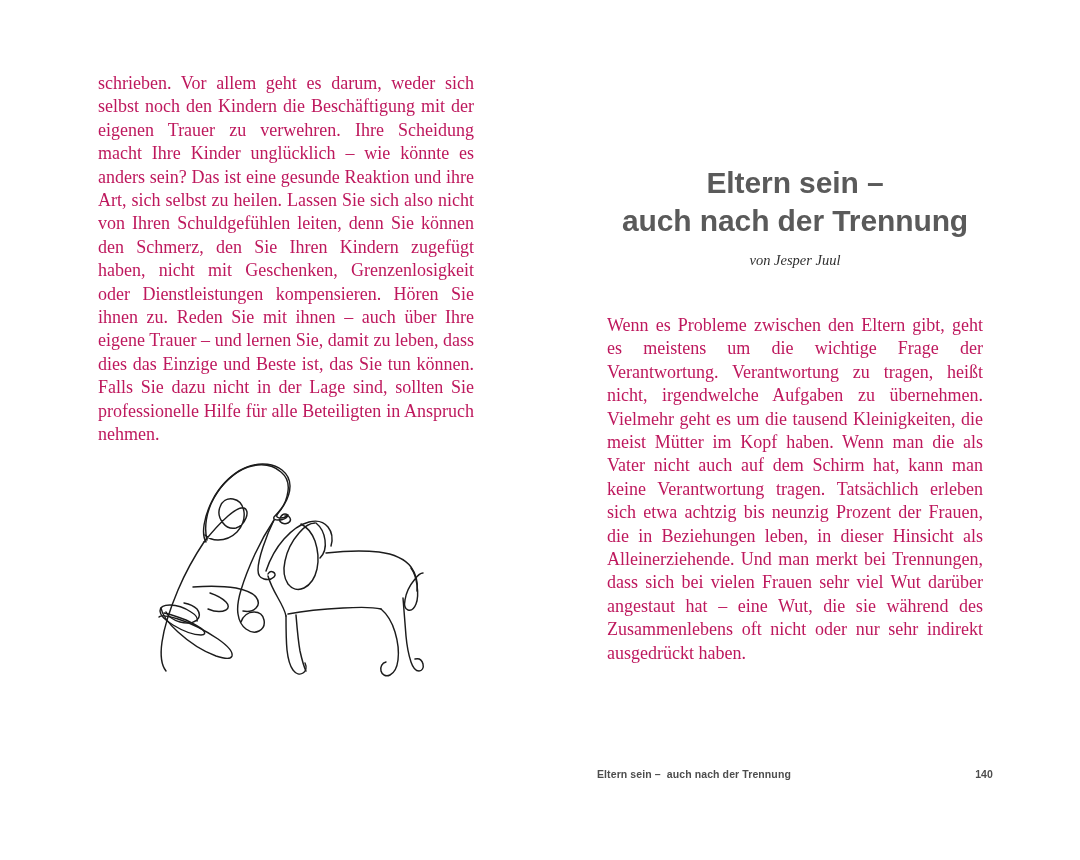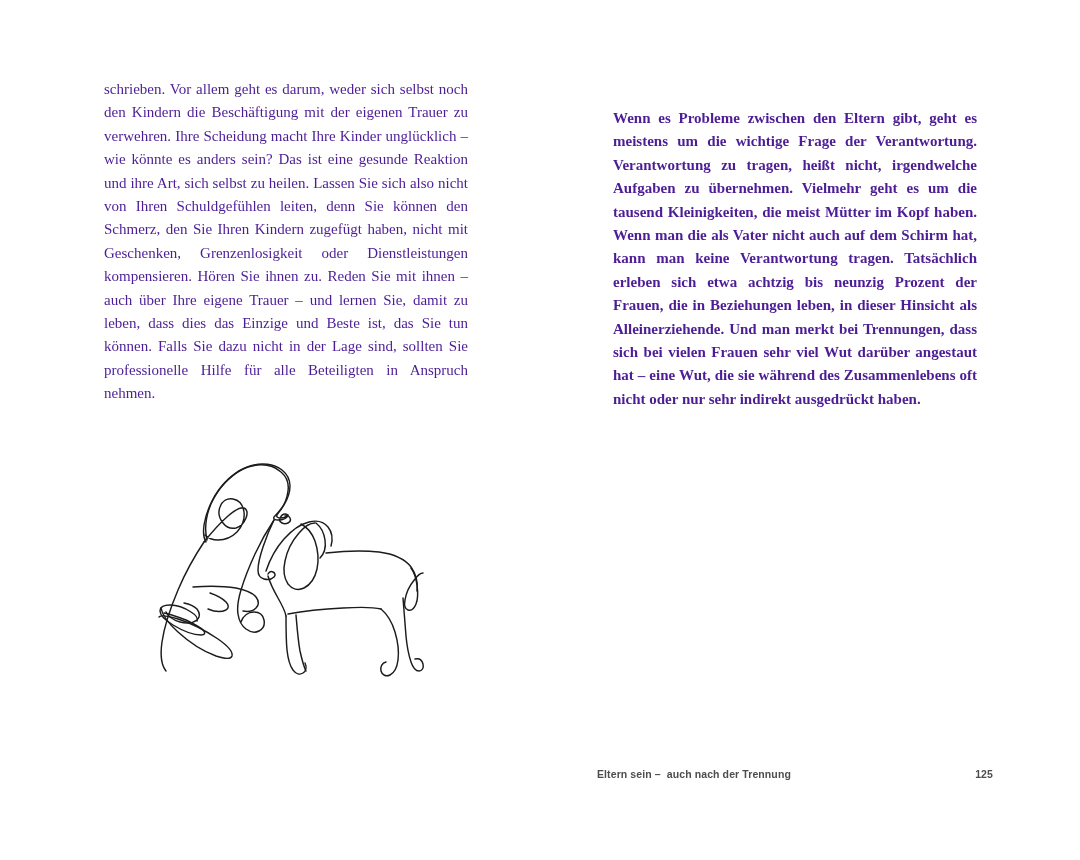--- a/index.html
+++ b/index.html
@@ -33,27 +33,27 @@
   .page-right {
     position: absolute;
     left: 597px;
     top: 62px;
     width: 396px;
     height: 730px;
   }
 
   .body-text {
     font-family: "Liberation Serif", serif;
-    font-size: 15px;
+    font-size: 18px;
     line-height: 23.4px;
     text-align: justify;
     text-justify: inter-word;
     hyphens: manual;
-    color: #4c1d95;
-    margin: 16px;
+    color: #be185d;
+    margin: 10px;
   }
   .body-text + .body-text {
     text-indent: 1.25em;
   }
 
   
   .illustration {
     position: absolute;
     left: 98px;
     top: 428px;
@@ -94,21 +94,20 @@
     font-family: "Liberation Serif", serif;
     font-style: italic;
     font-size: 14.5px;
     color: #303030;
     margin: 12px 0 0 0;
     text-align: center;
   }
 
   .right-body {
     margin-top: 45px;
-    font-weight: bold;
   }
 
   
   .footer {
     position: absolute;
     left: 597px;
     top: 768px;
     width: 396px;
     display: flex;
     align-items: baseline;
@@ -271,24 +270,29 @@
                C316,144 318,150 319,157
                C320,164 320,171 318,176
                C316,181 313,183 310,182
                C307,181 306,177 307,172
                C308,165 312,157 317,151
                C320,147 323,145 325,145"></path>
     </svg>
   </div>
 
   <div class="page-right">
+    <div class="chapter-head">
+      <h1 class="chapter-title">Eltern sein –
+auch nach der Trennung</h1>
+      <p class="chapter-byline">von Jesper Juul</p>
+    </div>
 
     <div class="right-body">
       <p class="body-text">Wenn es Probleme zwischen den Eltern gibt, geht es meistens um die wichtige Frage der Verantwortung. Verantwortung zu tragen, heißt nicht, irgendwelche Aufgaben zu übernehmen. Vielmehr geht es um die tausend Kleinigkeiten, die meist Mütter im Kopf haben. Wenn man die als Vater nicht auch auf dem Schirm hat, kann man keine Verantwortung tragen. Tatsächlich erleben sich etwa achtzig bis neunzig Prozent der Frauen, die in Beziehungen leben, in dieser Hinsicht als Alleinerziehende. Und man merkt bei Trennungen, dass sich bei vielen Frauen sehr viel Wut darüber angestaut hat – eine Wut, die sie während des Zusammenlebens oft nicht oder nur sehr indirekt ausgedrückt haben.</p>
     </div>
   </div>
 
   <div class="footer">
     <span class="footer-running-head">Eltern sein –  auch nach der Trennung</span>
-    <span class="footer-page-number">125</span>
+    <span class="footer-page-number">140</span>
   </div>
 
 </div>
 
 </body></html>

